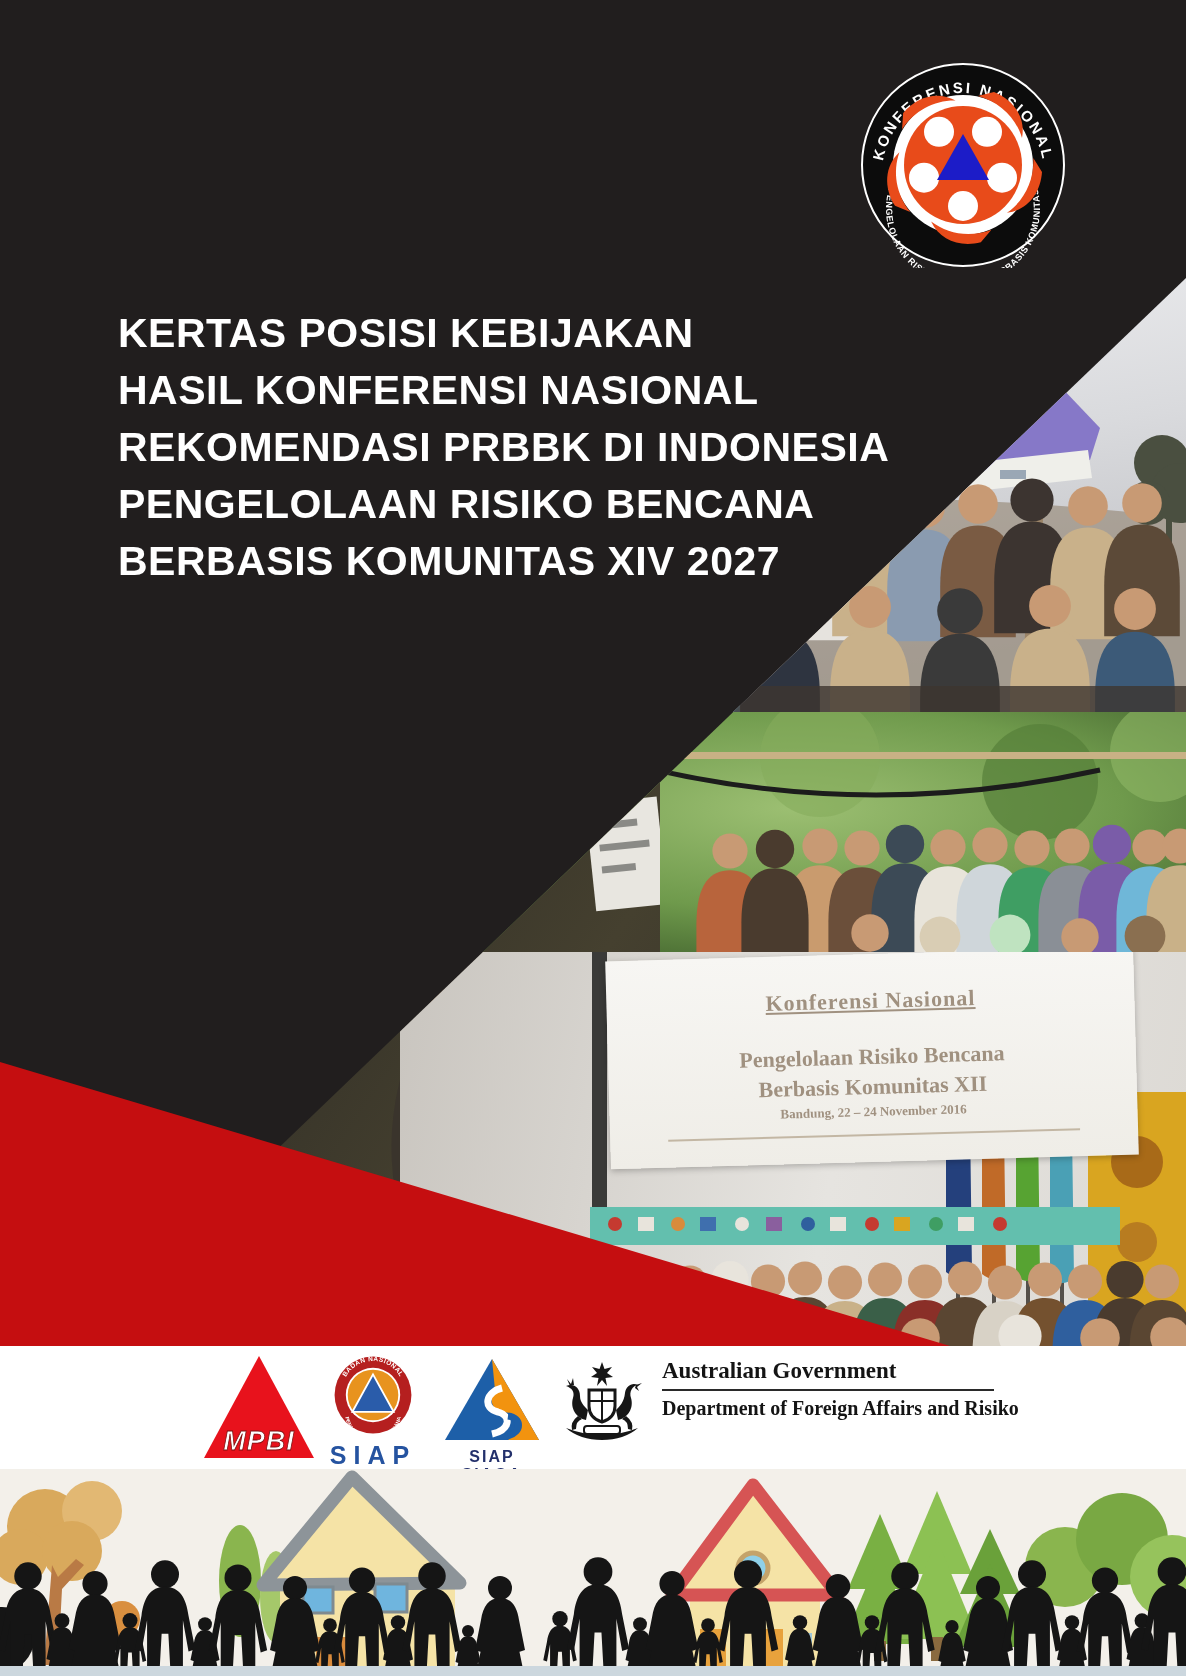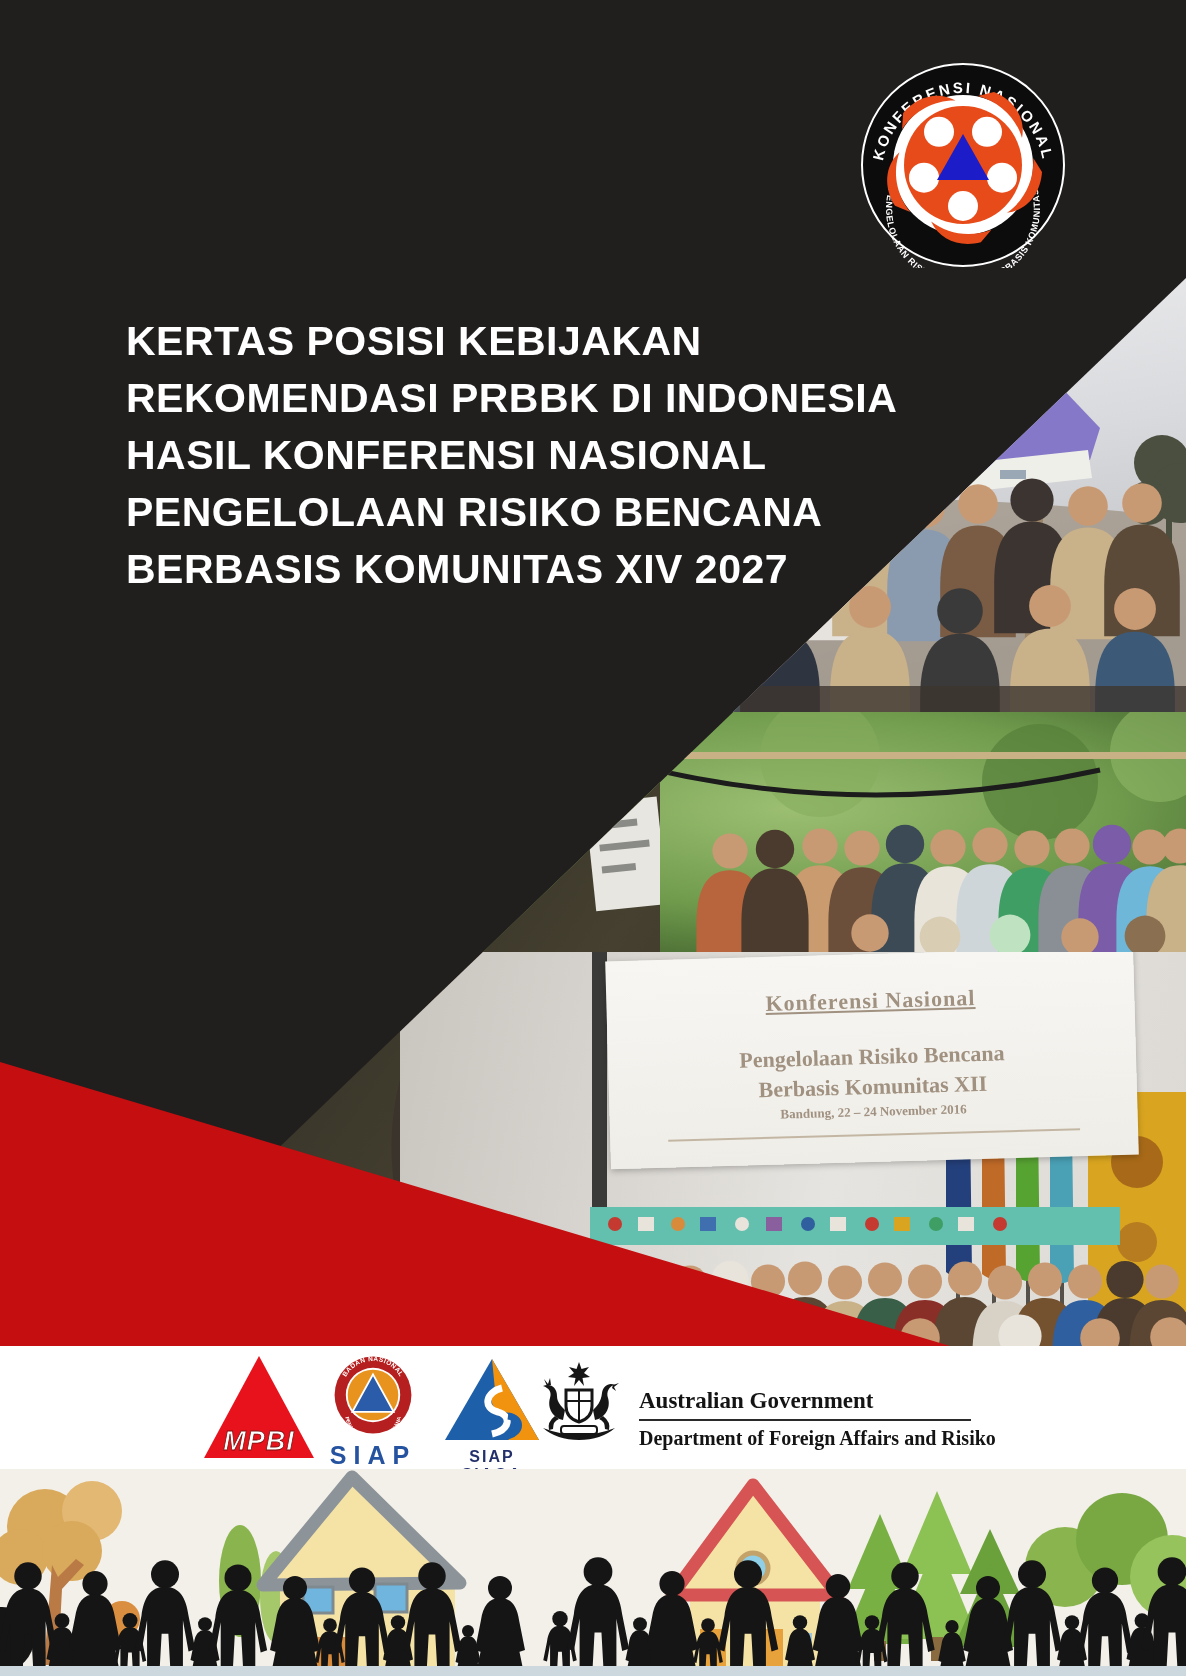--- a/index.html
+++ b/index.html
@@ -24,33 +24,33 @@
   .screen .l2{margin-top:30px;font-size:22px;}
   .screen .l3{margin-top:4px;font-size:22px;}
   .screen .l4{margin-top:4px;font-size:13px;}
   .screen .rule{width:78%;height:2px;background:#c3b7a4;margin:14px auto 0;}
 
   
   .red-wedge{position:absolute;inset:0;background:#c50e10;clip-path:polygon(0 1062px,950px 1346px,0 1346px);}
 
   
   .title{position:absolute;left:118px;top:305px;color:#ffffff;font-weight:bold;font-size:41px;line-height:57px;
-         letter-spacing:.5px;margin:8px;}
+         letter-spacing:.5px;margin:0;}
 
   
   .badge{position:absolute;left:860px;top:62px;width:206px;height:206px;}
 
   
   .band{position:absolute;left:0;top:1346px;width:1186px;height:123px;background:#ffffff;}
   .mpbi{position:absolute;left:203px;top:8px;width:112px;height:106px;}
   .bnpb{position:absolute;left:328px;top:5px;width:90px;text-align:center;}
   .bnpb .lbl{color:#2553a0;font-weight:bold;font-size:25px;letter-spacing:7px;margin-top:-2px;}
   .siap{position:absolute;left:440px;top:10px;width:104px;text-align:center;}
   .siap .lbl{color:#23306b;font-weight:bold;font-size:16px;letter-spacing:2px;margin-top:2px;}
-  .aus{position:absolute;left:533px;top:12px;display:flex;align-items:flex-end;}
+  .aus{position:absolute;left:556px;top:12px;display:flex;align-items:flex-start;}
   .aus .texts{margin-left:14px;font-family:"Liberation Serif",serif;color:#141414;}
   .aus .t1{font-size:23px;font-weight:bold;}
   .aus .div{width:332px;height:2px;background:#2a2a2a;margin:5px 0 6px;}
   .aus .t2{font-size:20px;font-weight:bold;}
 
   
   .village{position:absolute;left:0;top:1469px;width:1186px;height:207px;}
 </style>
 </head>
 <body>
@@ -278,22 +278,22 @@
         <div class="l4">Bandung, 22 – 24 November 2016</div>
         <div class="rule"></div>
       </div>
     </div>
   </div>
 
   <div class="red-wedge"></div>
 
   <h1 class="title">
     <div>KERTAS POSISI KEBIJAKAN</div>
+    <div>HASIL KONFERENSI NASIONAL</div>
     <div>REKOMENDASI PRBBK DI INDONESIA</div>
-    <div>HASIL KONFERENSI NASIONAL</div>
     <div>PENGELOLAAN RISIKO BENCANA</div>
     <div>BERBASIS KOMUNITAS XIV 2027</div>
   </h1>
 
   <svg class="badge" viewBox="0 0 206 206">
     <defs>
       <path id="arcTop" d="M22,112 A81,81 0 1 1 184,112"></path>
       <path id="arcBot" d="M30,122 A77,77 0 1 0 176,122"></path>
     </defs>
     <circle cx="103" cy="103" r="101" fill="#0c0c0c" stroke="#ffffff" stroke-width="2"></circle>

